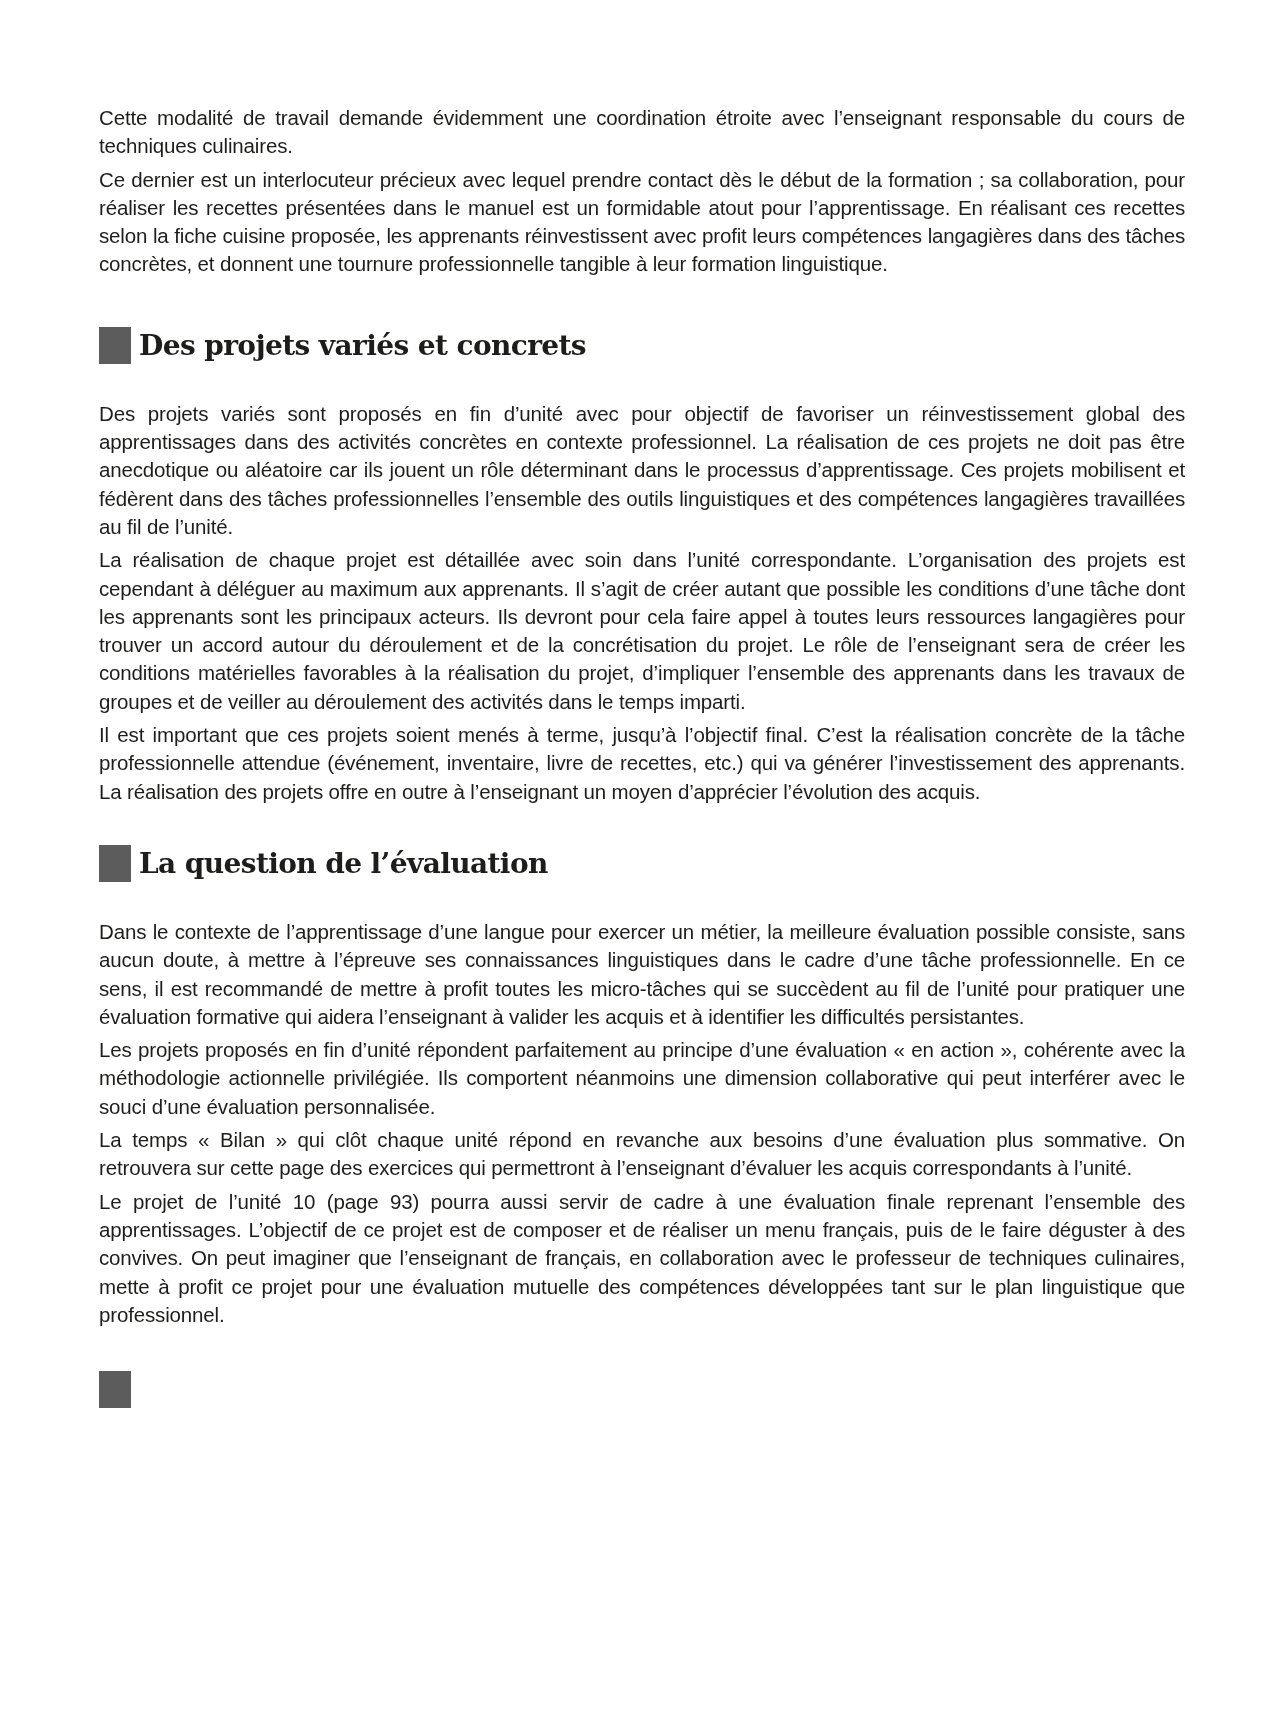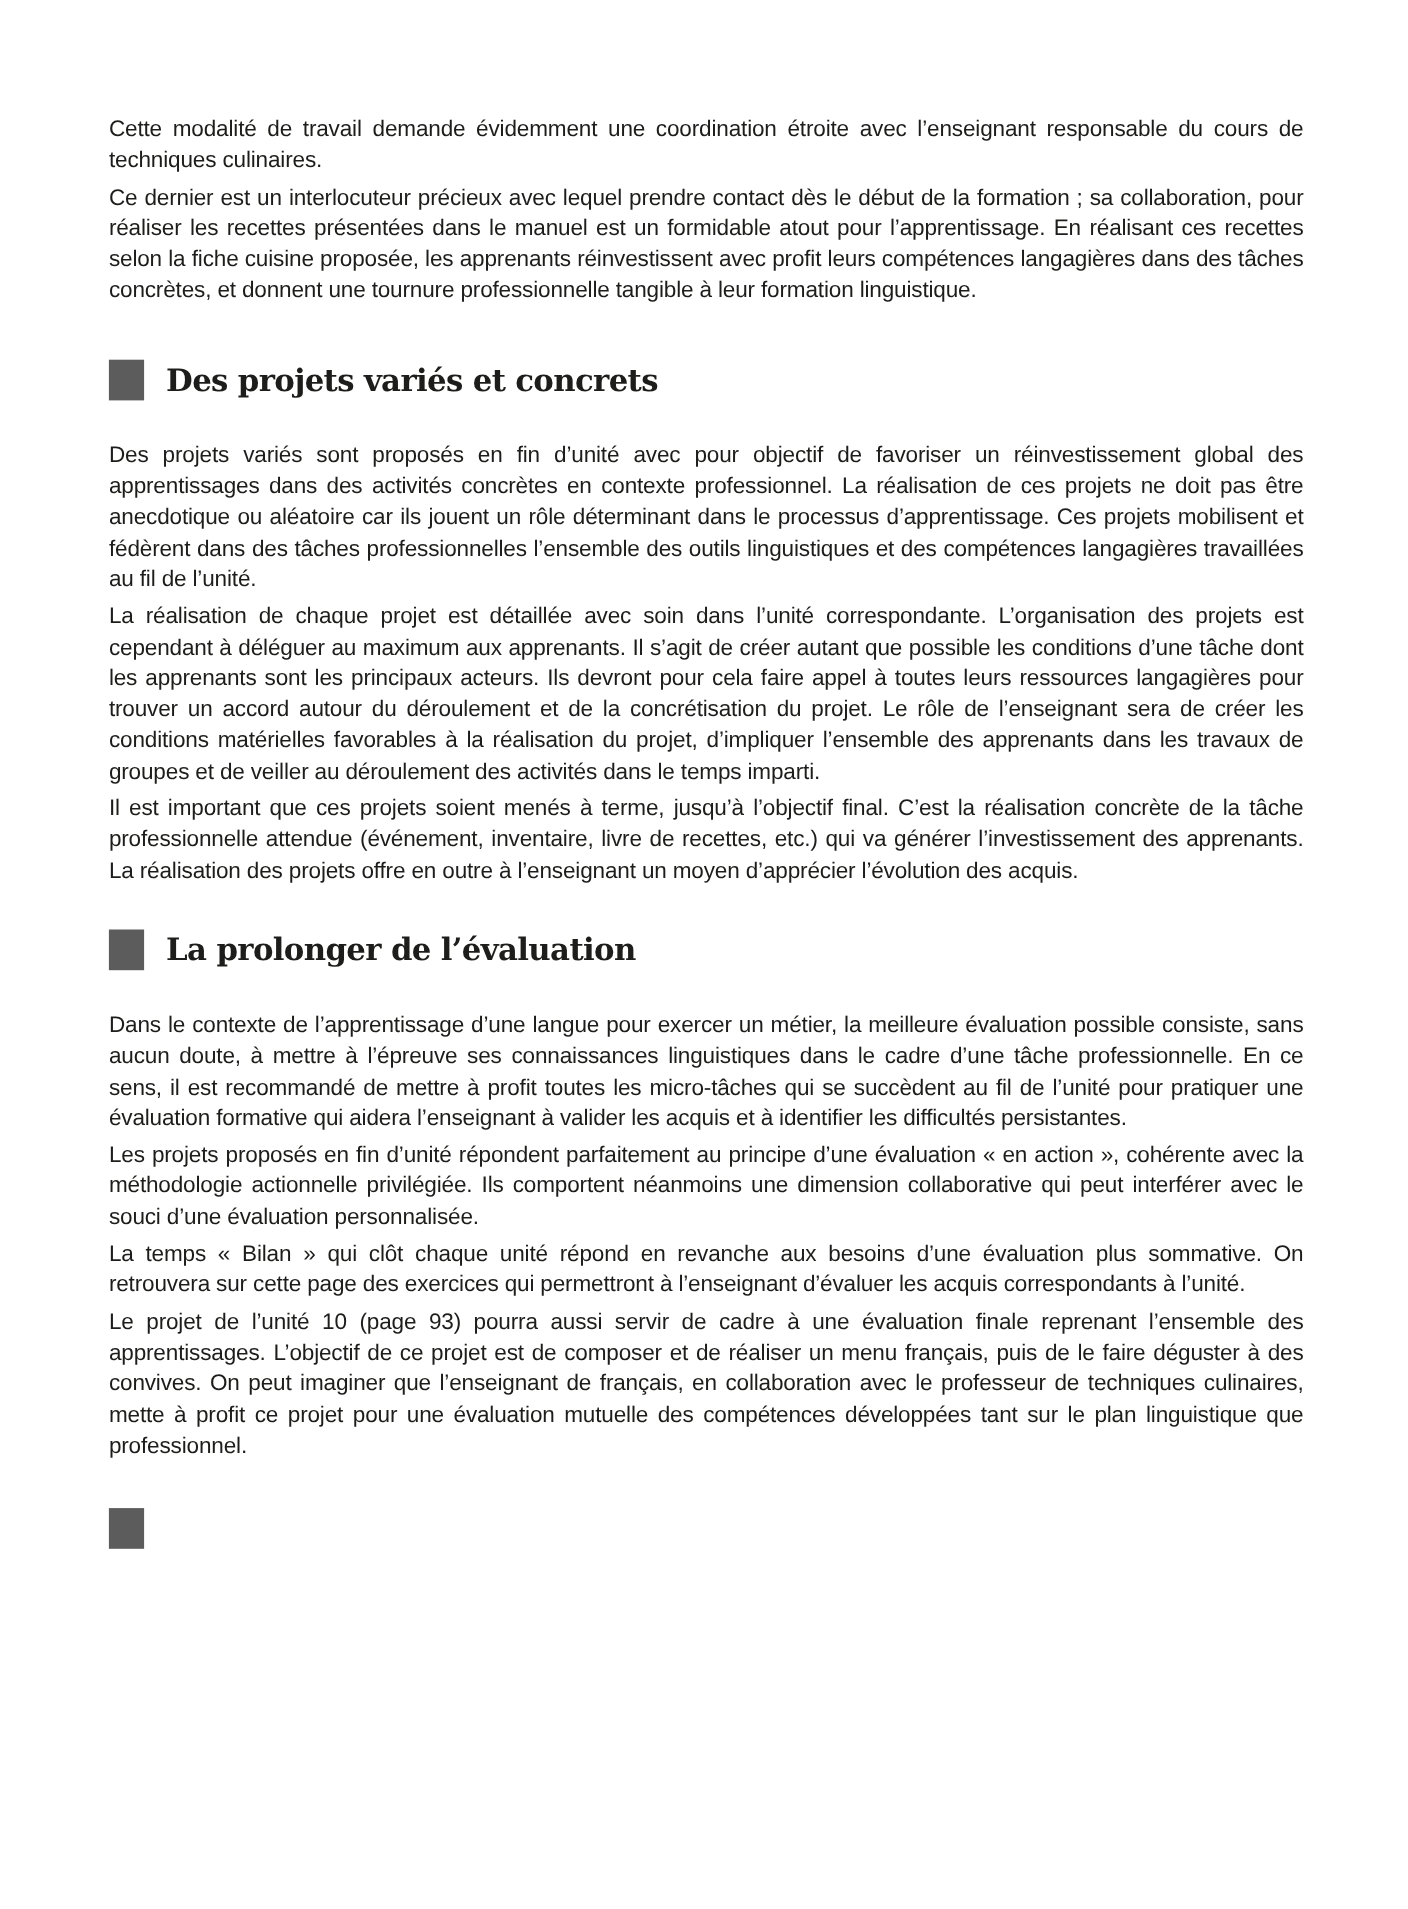--- a/index.html
+++ b/index.html
@@ -40,21 +40,21 @@
       width: 32px;
       height: 37px;
       background: #5c5c5c;
       margin-right: 8px;
       flex: 0 0 auto;
     }
     .heading h2 {
       font-family: "DejaVu Serif", serif;
       font-weight: bold;
       font-size: 28px;
-      margin: 12px;
+      margin: 0;
       color: #1d1d1b;
       letter-spacing: -0.6px;
     }
     .h1 { margin-top: 47px; margin-bottom: 34px; }
     .h2 { margin-top: 38px; margin-bottom: 34px; }
     .h3 { margin-top: 40px; }
     .watermark {
       position: absolute;
       right: 40px;
       top: 1736px;
@@ -75,21 +75,21 @@
     <span class="square"></span>
     <h2>Des projets variés et concrets</h2>
   </div>
 
   <p class="body">Des projets variés sont proposés en fin d’unité avec pour objectif de favoriser un réinvestissement global des apprentissages dans des activités concrètes en contexte professionnel. La réalisation de ces projets ne doit pas être anecdotique ou aléatoire car ils jouent un rôle déterminant dans le processus d’apprentissage. Ces projets mobilisent et fédèrent dans des tâches professionnelles l’ensemble des outils linguistiques et des compétences langagières travaillées au fil de l’unité.</p>
   <p class="body">La réalisation de chaque projet est détaillée avec soin dans l’unité correspondante. L’organisation des projets est cependant à déléguer au maximum aux apprenants. Il s’agit de créer autant que possible les conditions d’une tâche dont les apprenants sont les principaux acteurs. Ils devront pour cela faire appel à toutes leurs ressources langagières pour trouver un accord autour du déroulement et de la concrétisation du projet. Le rôle de l’enseignant sera de créer les conditions matérielles favorables à la réalisation du projet, d’impliquer l’ensemble des apprenants dans les travaux de groupes et de veiller au déroulement des activités dans le temps imparti.</p>
   <p class="body">Il est important que ces projets soient menés à terme, jusqu’à l’objectif final. C’est la réalisation concrète de la tâche professionnelle attendue (événement, inventaire, livre de recettes, etc.) qui va générer l’investissement des apprenants. La réalisation des projets offre en outre à l’enseignant un moyen d’apprécier l’évolution des acquis.</p>
 
   <div class="heading h2">
     <span class="square"></span>
-    <h2>La prolonger de l’évaluation</h2>
+    <h2>La question de l’évaluation</h2>
   </div>
 
   <p class="body">Dans le contexte de l’apprentissage d’une langue pour exercer un métier, la meilleure évaluation possible consiste, sans aucun doute, à mettre à l’épreuve ses connaissances linguistiques dans le cadre d’une tâche professionnelle. En ce sens, il est recommandé de mettre à profit toutes les micro-tâches qui se succèdent au fil de l’unité pour pratiquer une évaluation formative qui aidera l’enseignant à valider les acquis et à identifier les difficultés persistantes.</p>
   <p class="body">Les projets proposés en fin d’unité répondent parfaitement au principe d’une évaluation « en action », cohérente avec la méthodologie actionnelle privilégiée. Ils comportent néanmoins une dimension collaborative qui peut interférer avec le souci d’une évaluation personnalisée.</p>
   <p class="body"><span>La temps « </span><strong>Bilan</strong><span> » qui clôt chaque unité répond en revanche aux besoins d’une évaluation plus sommative. On retrouvera sur cette page des exercices qui permettront à l’enseignant d’évaluer les acquis correspondants à l’unité.</span></p>
   <p class="body">Le projet de l’unité 10 (page 93) pourra aussi servir de cadre à une évaluation finale reprenant l’ensemble des apprentissages. L’objectif de ce projet est de composer et de réaliser un menu français, puis de le faire déguster à des convives. On peut imaginer que l’enseignant de français, en collaboration avec le professeur de techniques culinaires, mette à profit ce projet pour une évaluation mutuelle des compétences développées tant sur le plan linguistique que professionnel.</p>
 
   <div class="heading h3">
     <span class="square"></span>
   </div>

